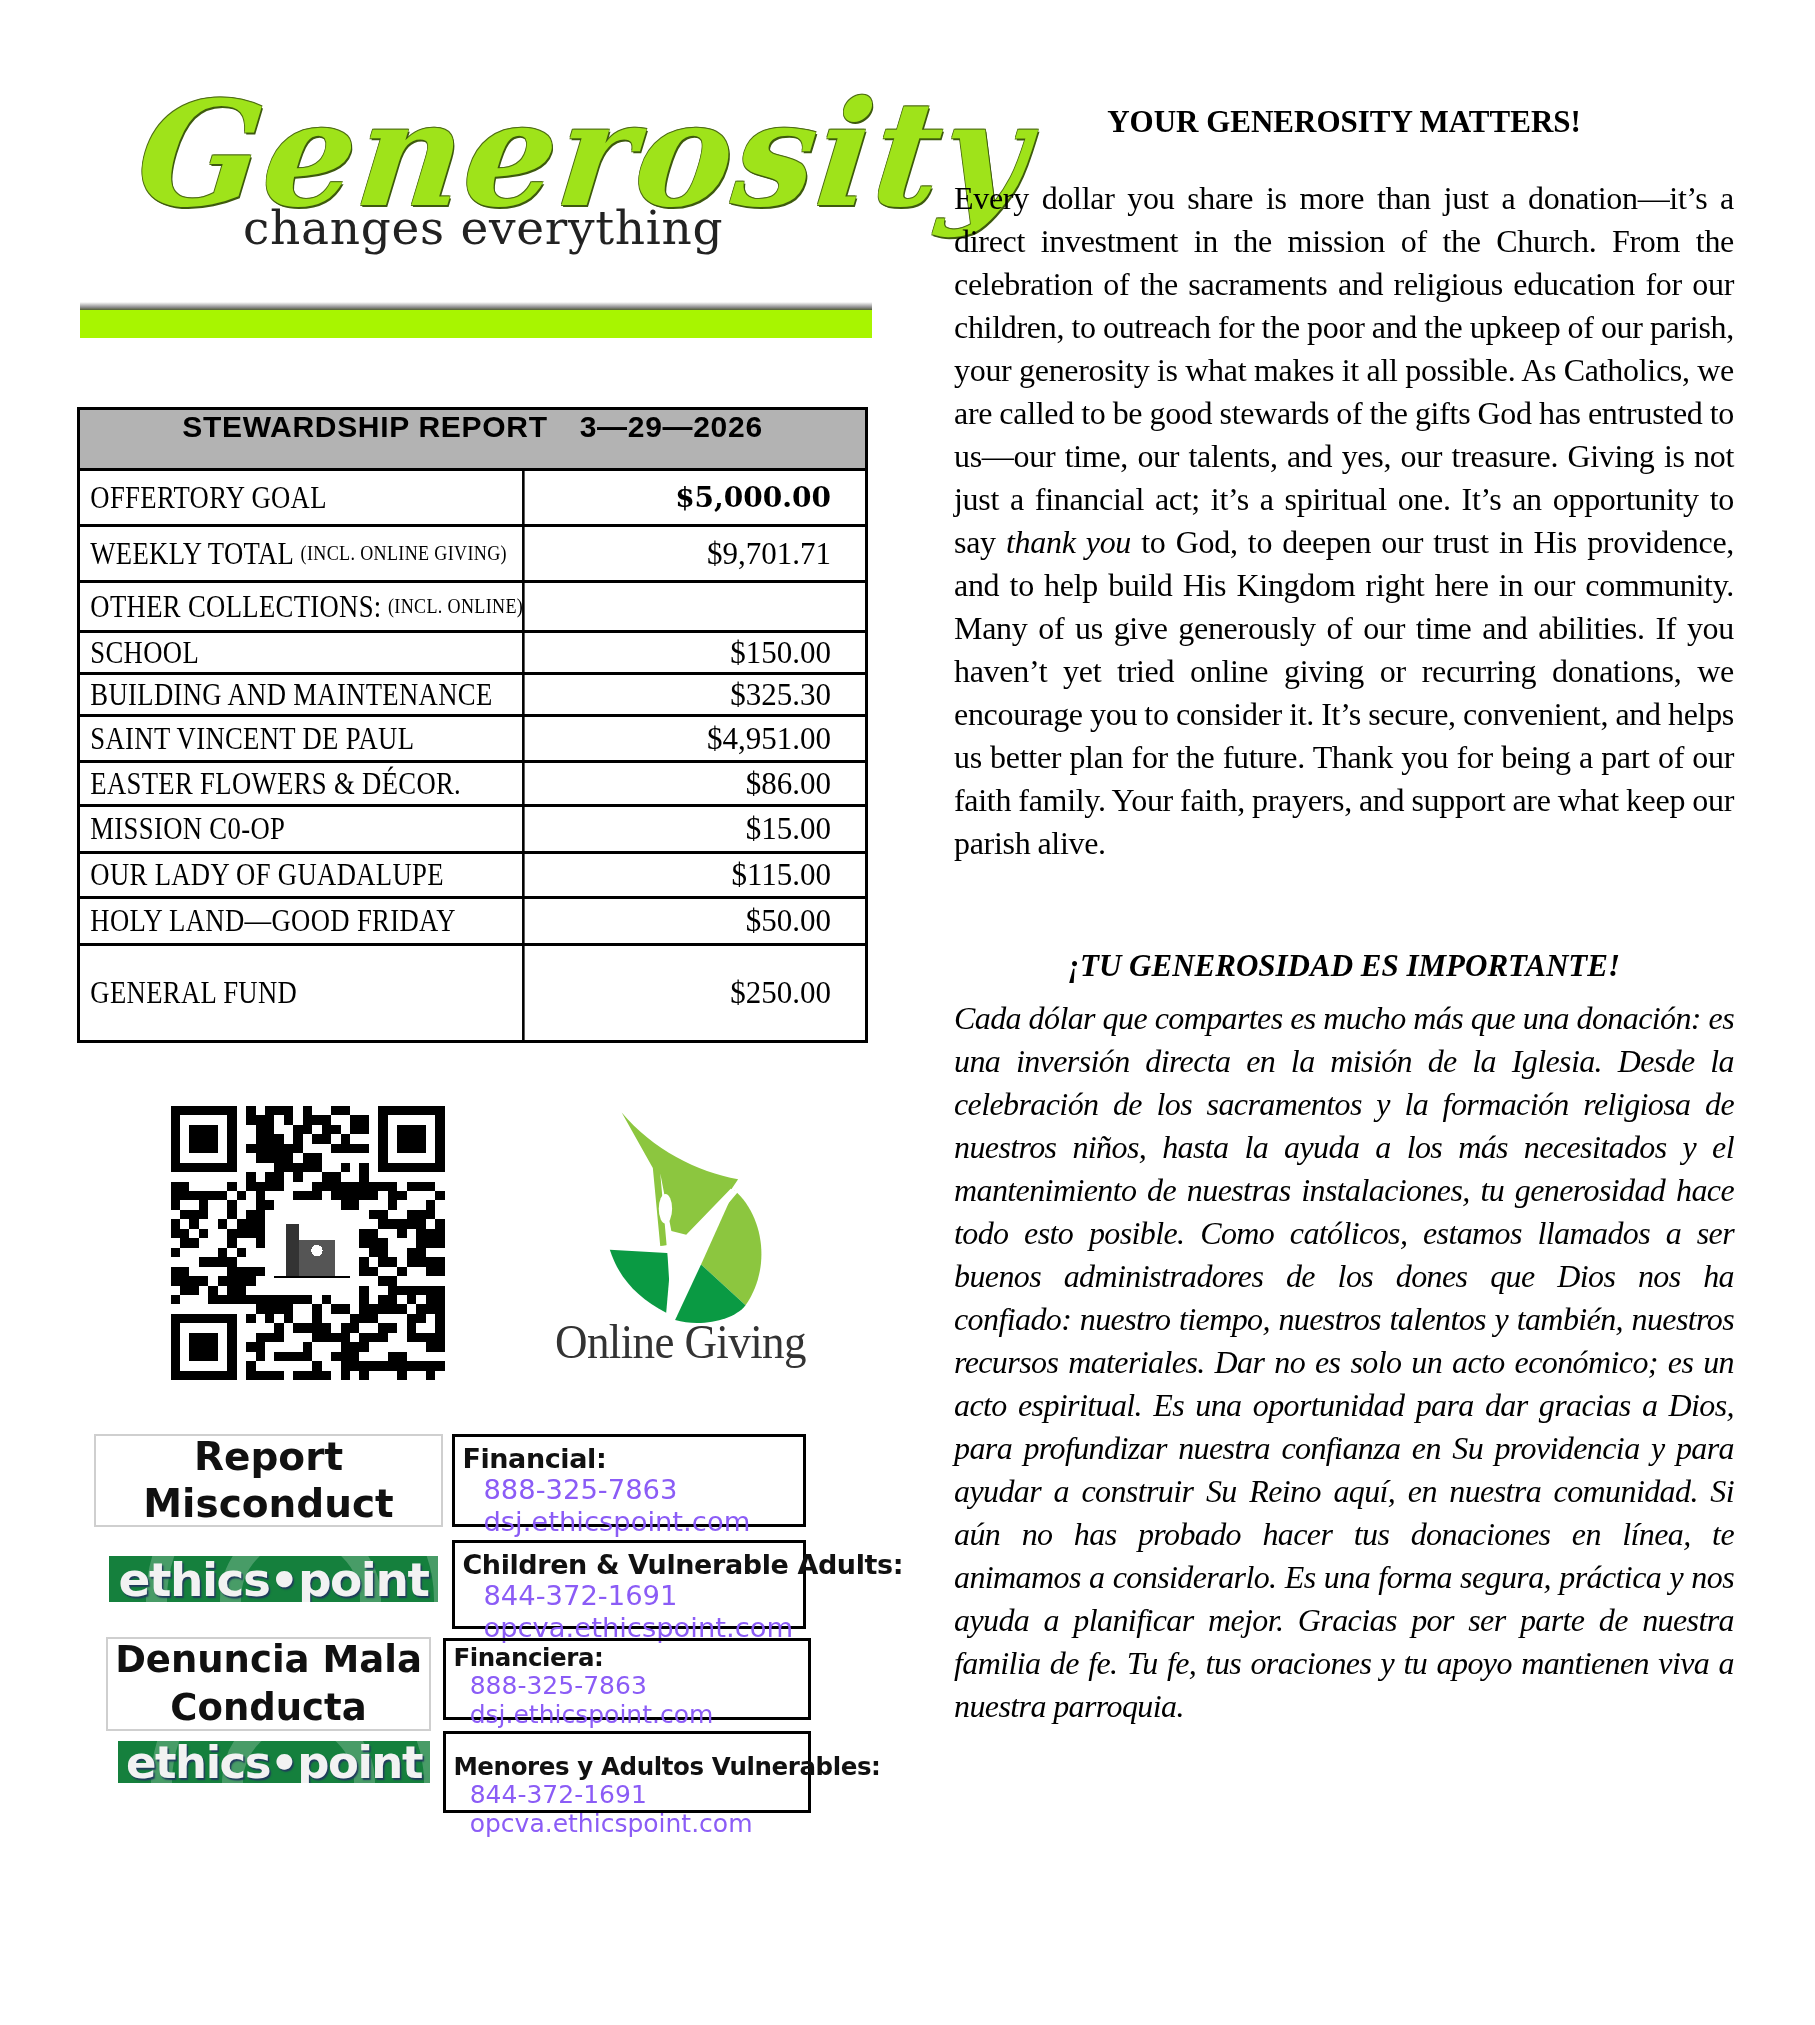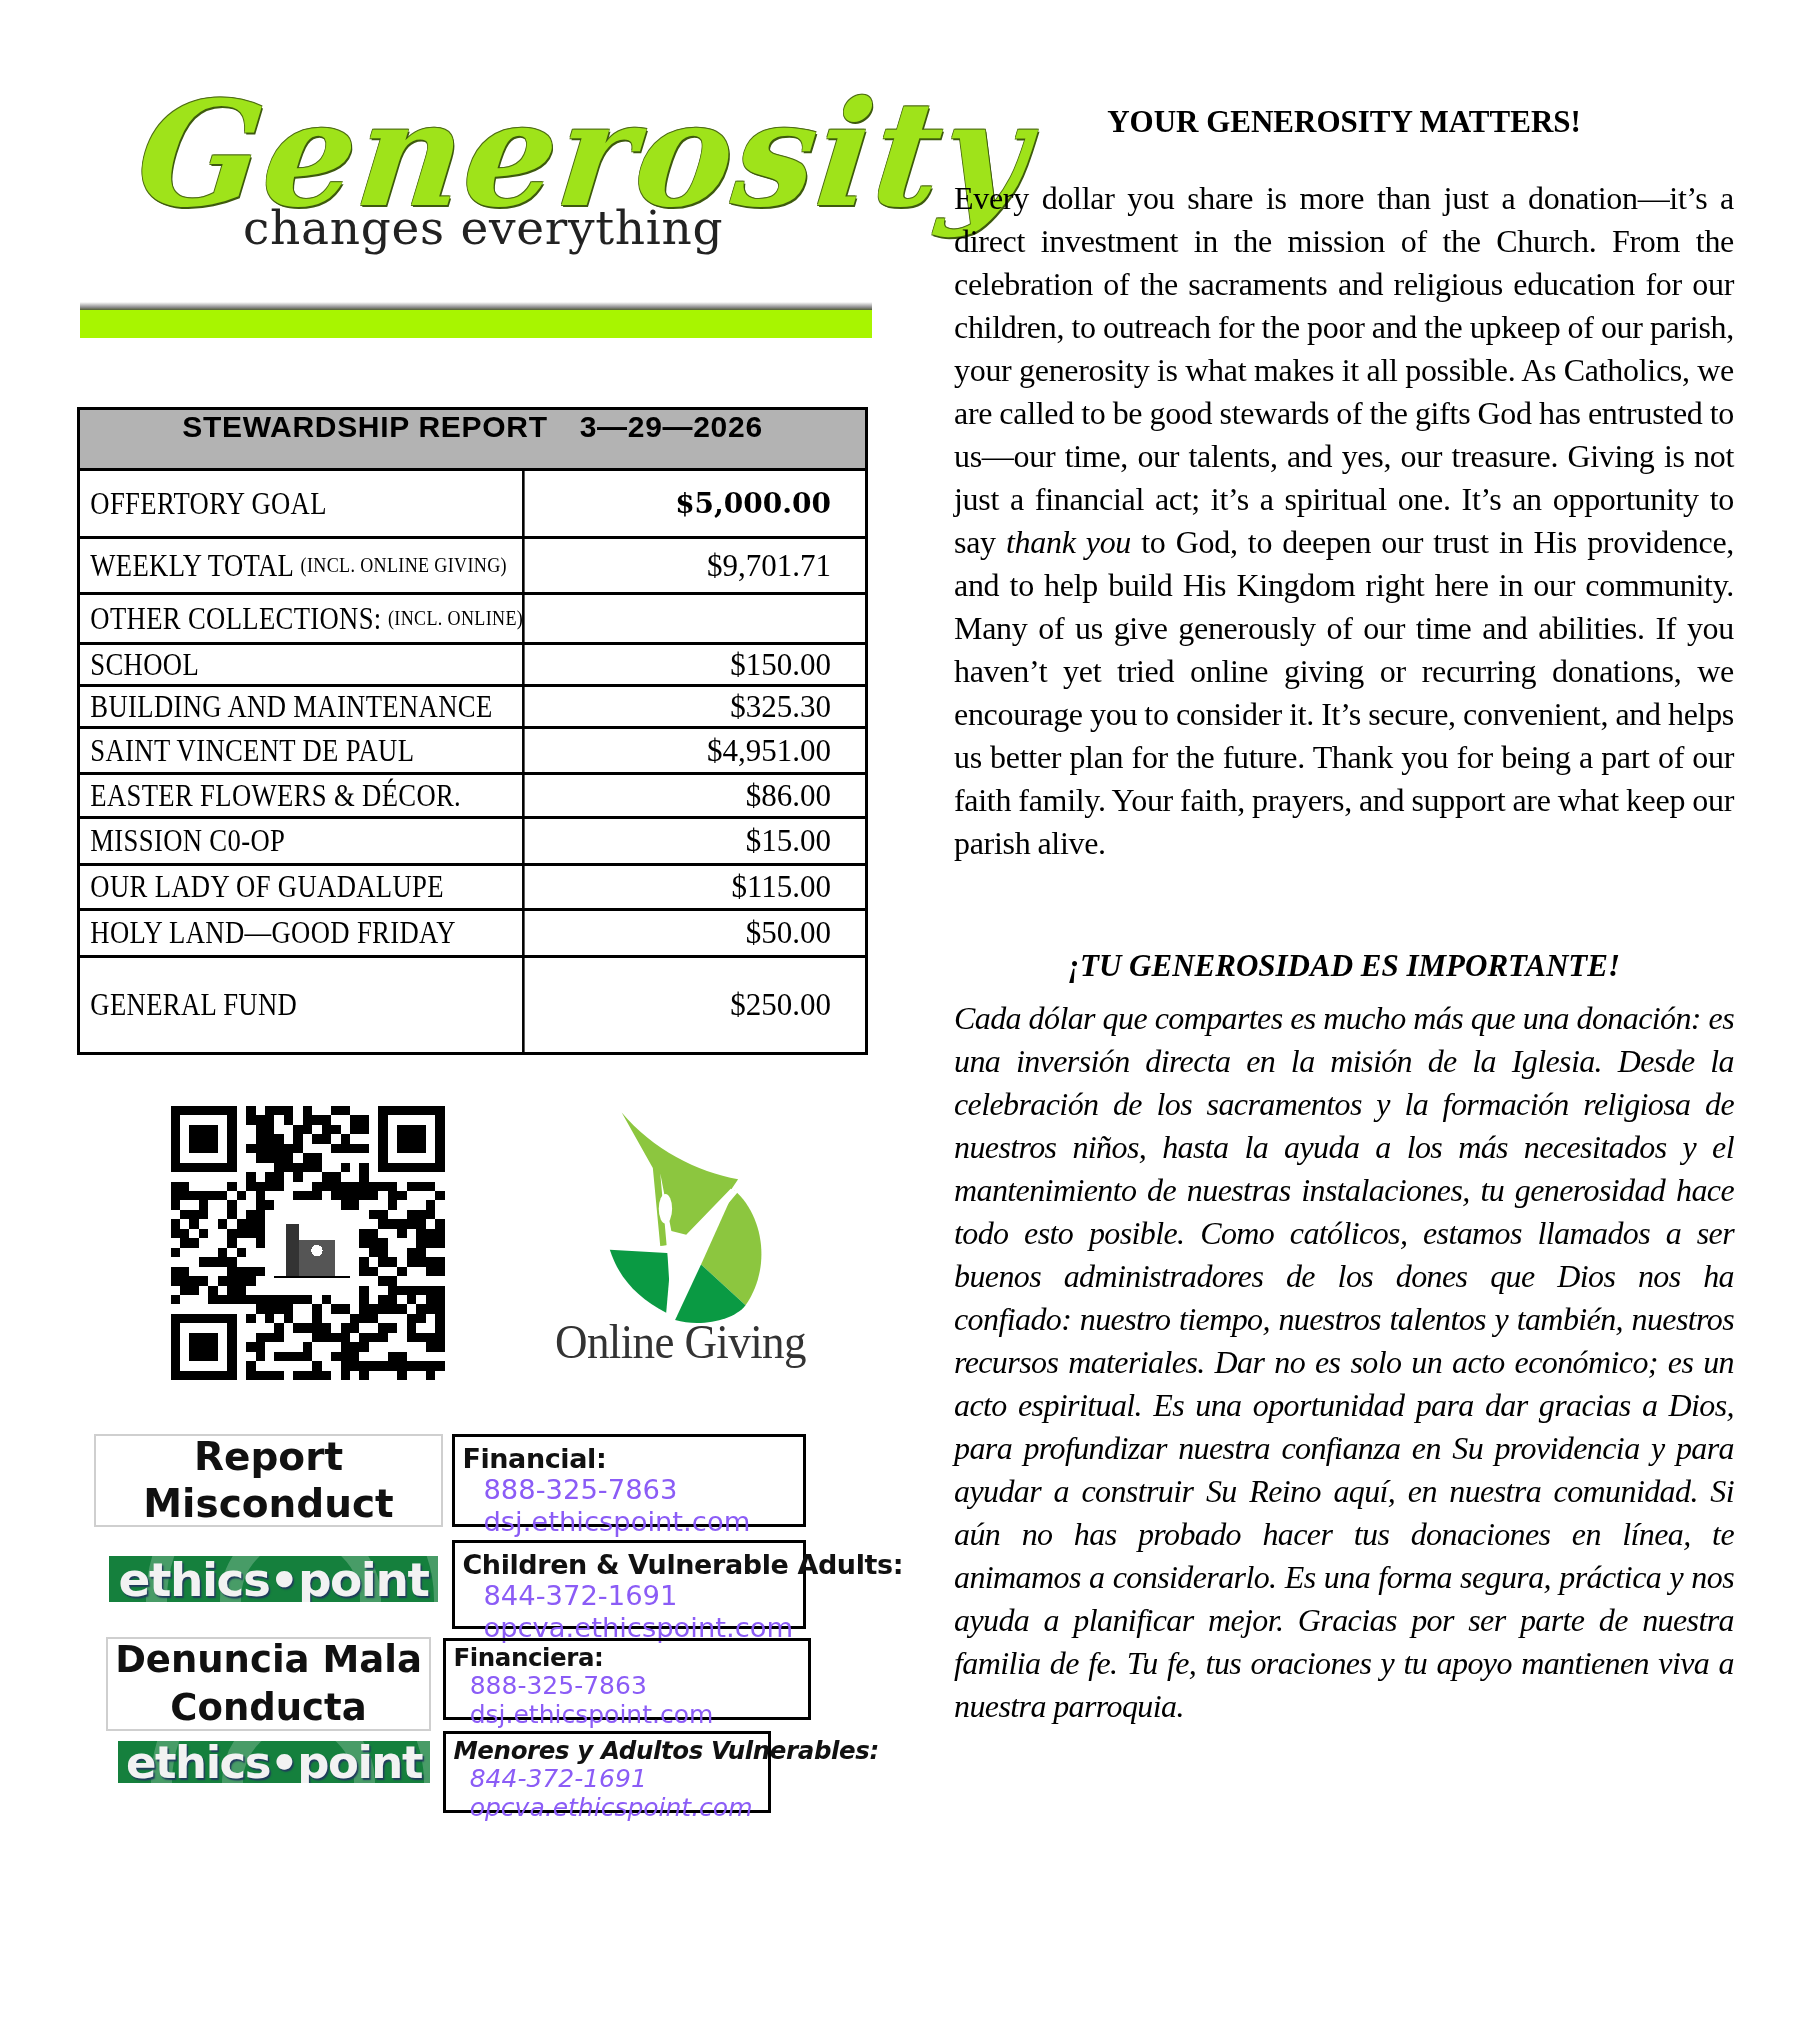--- a/index.html
+++ b/index.html
@@ -60,21 +60,21 @@
   <div id="logo-shadow" class="abs"></div>
   <div id="logo-bar" class="abs"></div>
 </div>
 
 <div id="report" class="abs">
   <div id="report-head">
     <span>STEWARDSHIP REPORT</span>
     <span class="date">3—29—2026</span>
   </div>
   <div id="rows">
-      <div class="row" style="height: 68px;">
+      <div class="row" style="height: 56px;">
         <div class="lbl" style="transform: scaleX(0.86);">
           <span>OFFERTORY GOAL</span>
         </div>
         <div class="val bold">$5,000.00</div>
       </div>
       <div class="row" style="height: 56px;">
         <div class="lbl" style="transform: scaleX(0.86);">
           <span>WEEKLY TOTAL</span>
           <span class="small">(INCL. ONLINE  GIVING)</span>
         </div>
@@ -508,21 +508,21 @@
 <div class="abs ethics" style="left:118px;top:1741px;width:312px;height:42px;">
   <div class="ring" style="width:111px;height:111px;left:104px;top:-35px;"></div>
   <div class="ring" style="width:252px;height:252px;left:33px;top:-105px;"></div>
   <span style="font-size:45px;">ethics•point</span>
 </div>
 <div class="abs contact" style="left:443px;top:1638px;width:368px;height:82px;padding-top:3px;">
   <div class="ttl" style="font-size:24.5px;">Financiera:</div>
   <div class="ln" style="font-size:25px;padding-left:16.3px;">888-325-7863</div>
   <div class="ln" style="font-size:25px;padding-left:16.3px;">dsj.ethicspoint.com</div>
 </div>
-<div class="abs contact" style="left:443px;top:1731px;width:328px;height:82px;padding-top:3px;font-style:italic;">
+<div class="abs contact" style="left:443px;top:1731px;width:368px;height:82px;padding-top:19px;">
   <div class="ttl" style="font-size:24.5px;">Menores y Adultos Vulnerables:</div>
   <div class="ln" style="font-size:25px;padding-left:16.3px;">844-372-1691</div>
   <div class="ln" style="font-size:25px;padding-left:16.3px;">opcva.ethicspoint.com</div>
 </div>
 
 <div id="right" class="abs">
   <h2>YOUR GENEROSITY MATTERS!</h2>
   <p class="body-en"><span>Every dollar you share is more than just a donation—it’s a direct investment in the mission of the Church. From the celebration of the sacraments and religious education for our children, to outreach for the poor and the upkeep of our parish, your generosity is what makes it all possible. As Catholics, we are called to be good stewards of the gifts God has entrusted to us—our time, our talents, and yes, our treasure. Giving is not just a financial act; it’s a spiritual one. It’s an opportunity to say </span><i>thank you</i><span> to God, to deepen our trust in His providence, and to help build His Kingdom right here in our community. Many of us give generously of our time and abilities. If you haven’t yet tried online giving or recurring donations, we encourage you to consider it. It’s secure, convenient, and helps us better plan for the future. Thank you for being a part of our faith family. Your faith, prayers, and support are what keep our parish alive.</span></p>
   <h2 id="h-es" style="margin-top:83px;">¡TU GENEROSIDAD ES IMPORTANTE!</h2>
   <p class="body-es">Cada dólar que compartes es mucho más que una donación: es una inversión directa en la misión de la Iglesia. Desde la celebración de los sacramentos y la formación religiosa de nuestros niños, hasta la ayuda a los más necesitados y el mantenimiento de nuestras instalaciones, tu generosidad hace todo esto posible. Como católicos, estamos llamados a ser buenos administradores de los dones que Dios nos ha confiado: nuestro tiempo, nuestros talentos y también, nuestros recursos materiales. Dar no es solo un acto económico; es un acto espiritual. Es una oportunidad para dar gracias a Dios, para profundizar nuestra confianza en Su providencia y para ayudar a construir Su Reino aquí, en nuestra comunidad. Si aún no has probado hacer tus donaciones en línea, te animamos a considerarlo. Es una forma segura, práctica y nos ayuda a planificar mejor. Gracias por ser parte de nuestra familia de fe. Tu fe, tus oraciones y tu apoyo mantienen viva a nuestra parroquia.</p>

